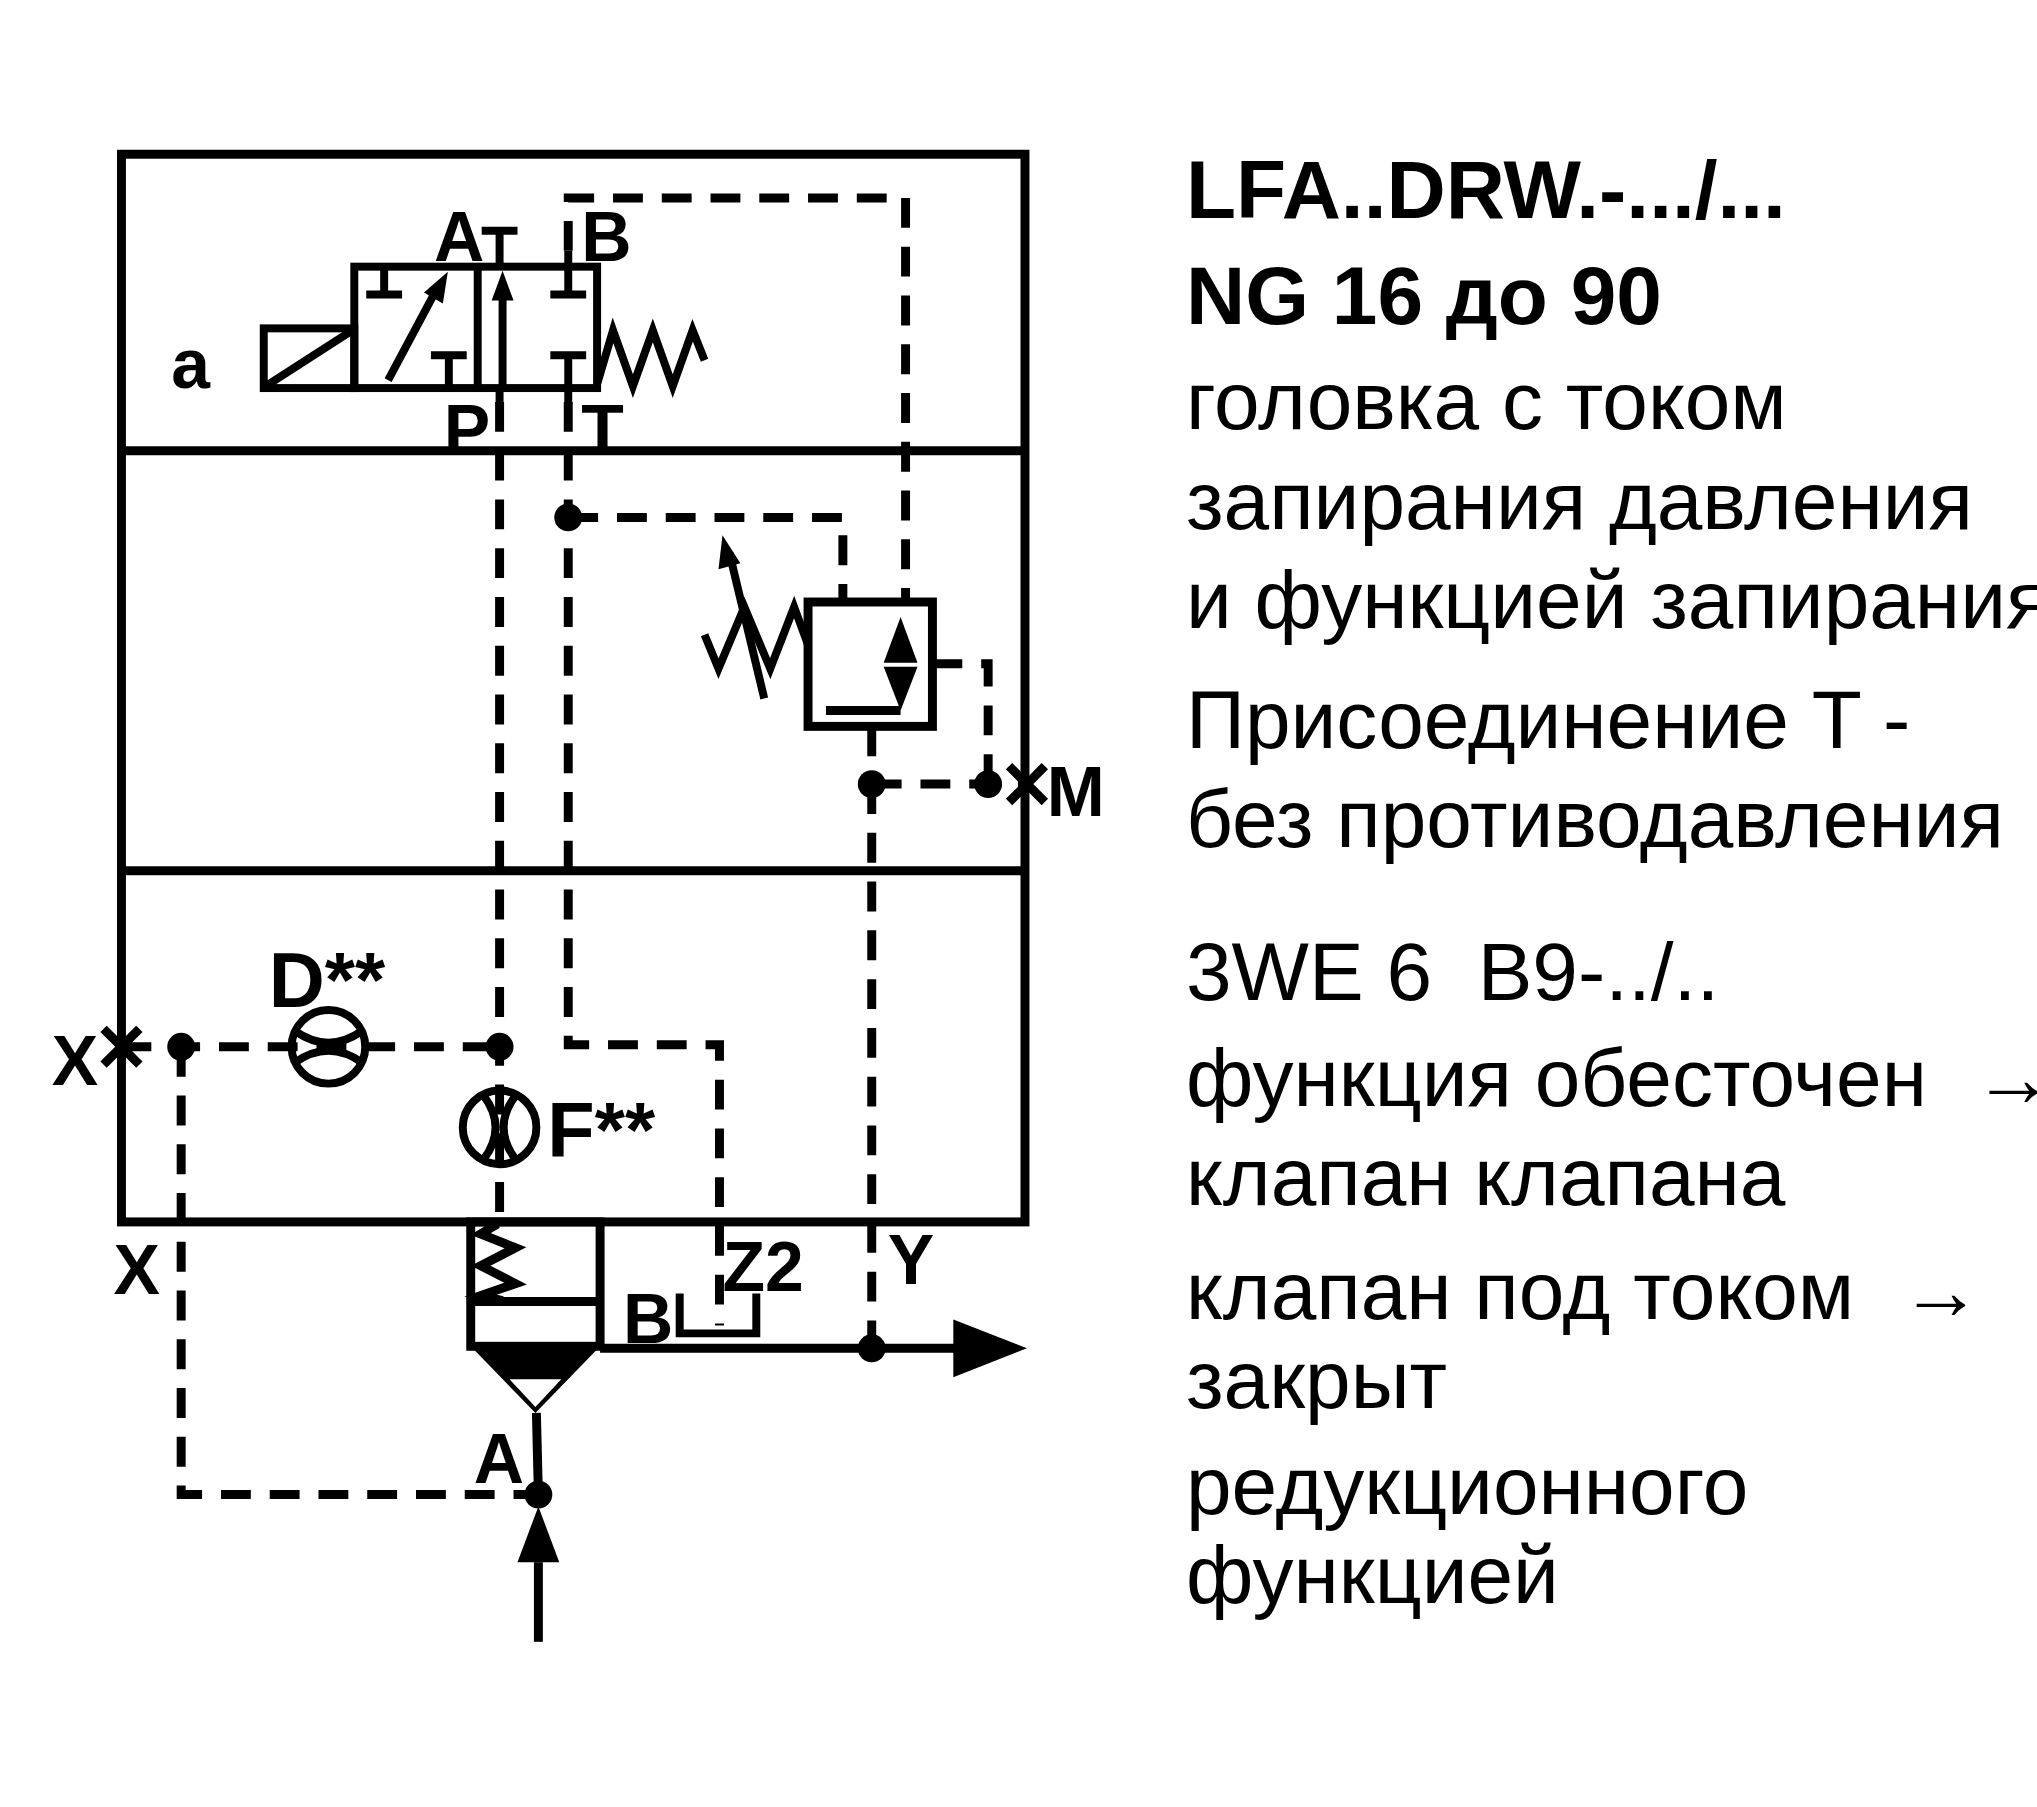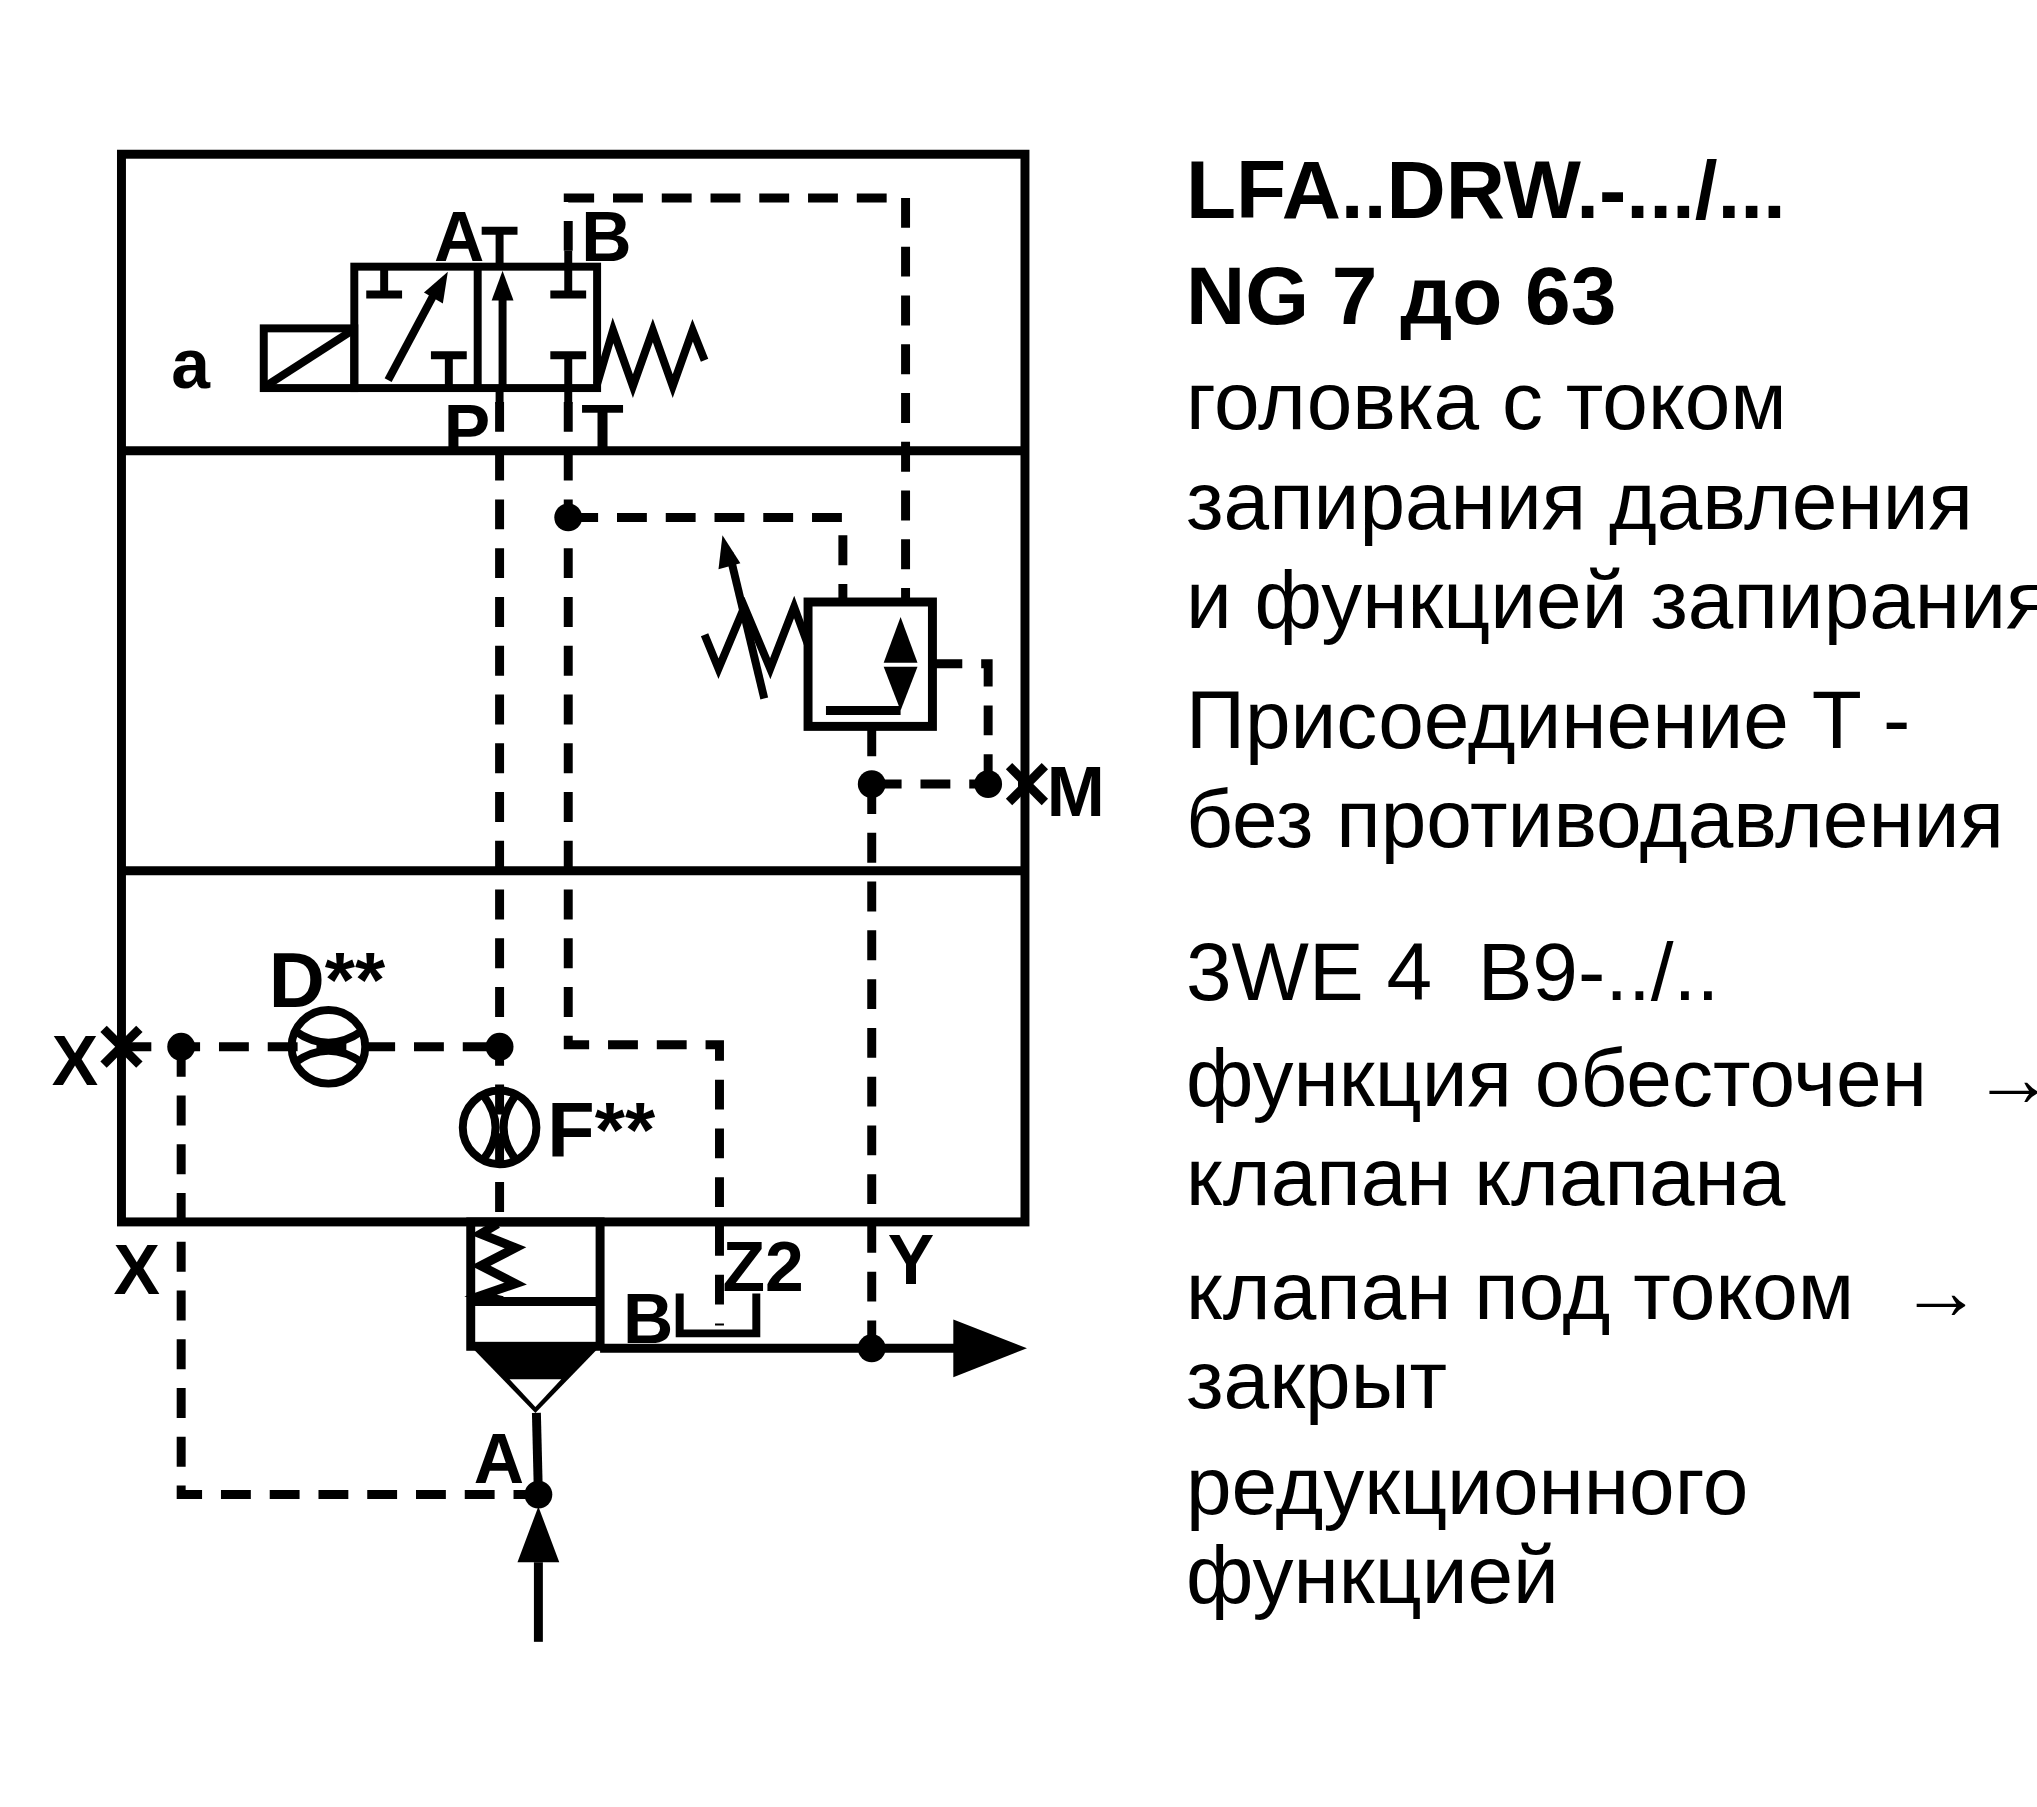--- a/index.html
+++ b/index.html
@@ -173,27 +173,27 @@
     <text x="1052" y="820" class="lbl">M</text>
     <text x="114" y="1300" class="lbl">X</text>
     <text x="726" y="1297" class="lbl">Z2</text>
     <text x="892" y="1290" class="lbl">Y</text>
     <text x="626" y="1350" class="lbl">B</text>
     <text x="476" y="1490" class="lbl">A</text>
   </svg>
 
   <div>
     <div class="textcol-line bold" style="top:149px">LFA..DRW.-.../...</div>
-    <div class="textcol-line bold" style="top:255px">NG 7 до 63</div>
+    <div class="textcol-line bold" style="top:255px">NG 16 до 90</div>
     <div class="textcol-line" style="top:360px">головка с током</div>
     <div class="textcol-line" style="top:460px">запирания давления</div>
     <div class="textcol-line" style="top:559px">и функцией запирания</div>
     <div class="textcol-line" style="top:679px">Присоединение T -</div>
     <div class="textcol-line" style="top:778px">без противодавления</div>
-    <div class="textcol-line" style="top:931px">3WE 4  B9-../..</div>
+    <div class="textcol-line" style="top:931px">3WE 6  B9-../..</div>
     <div class="textcol-line" style="top:1037px">функция обесточен  →</div>
     <div class="textcol-line" style="top:1136px">клапан клапана</div>
     <div class="textcol-line" style="top:1250px">клапан под током  →</div>
     <div class="textcol-line" style="top:1339px">закрыт</div>
     <div class="textcol-line" style="top:1445px">редукционного</div>
     <div class="textcol-line" style="top:1534px">функцией</div>
   </div>
 
 </div>
 

